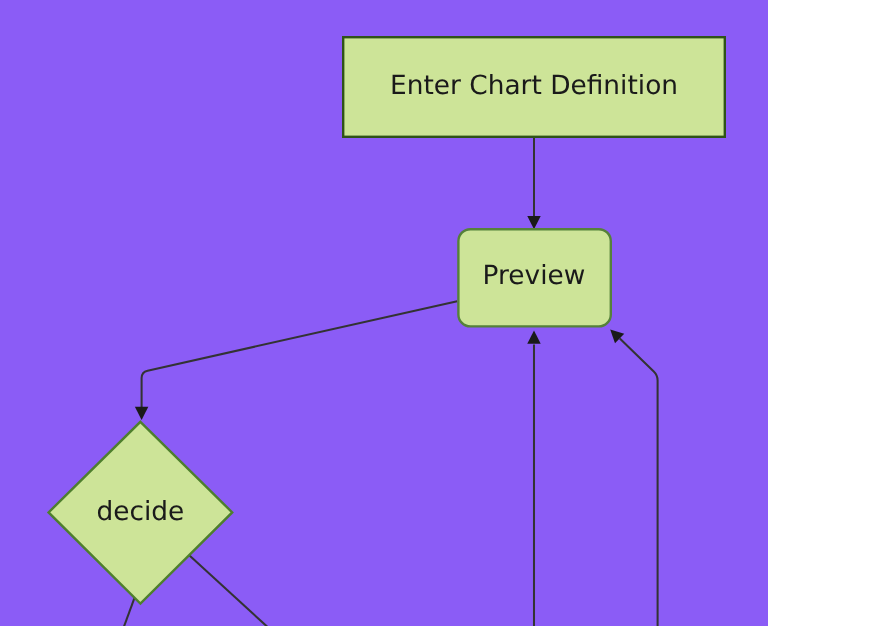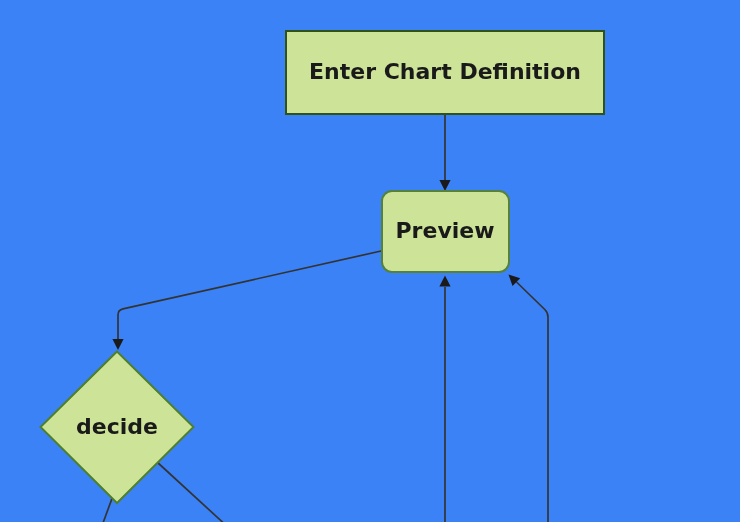--- a/index.html
+++ b/index.html
@@ -2,26 +2,25 @@
 <html><head>
 <meta charset="utf-8">
 <style>
   html, body {
     margin: 0;
     padding: 0;
     background: #ffffff;
   }
   #stage {
     position: relative;
-    width: 740px;
+    width: 640px;
     height: 522px;
-    background: #3b82f6;
+    background: #8b5cf6;
     overflow: hidden;
     font-family: "DejaVu Sans", "Liberation Sans", sans-serif;
-    font-weight: bold;
   }
   #edges-layer {
     position: absolute;
     left: 0;
     top: 0;
   }
   .edge {
     fill: none;
     stroke: #333333;
     stroke-width: 1.7px;

